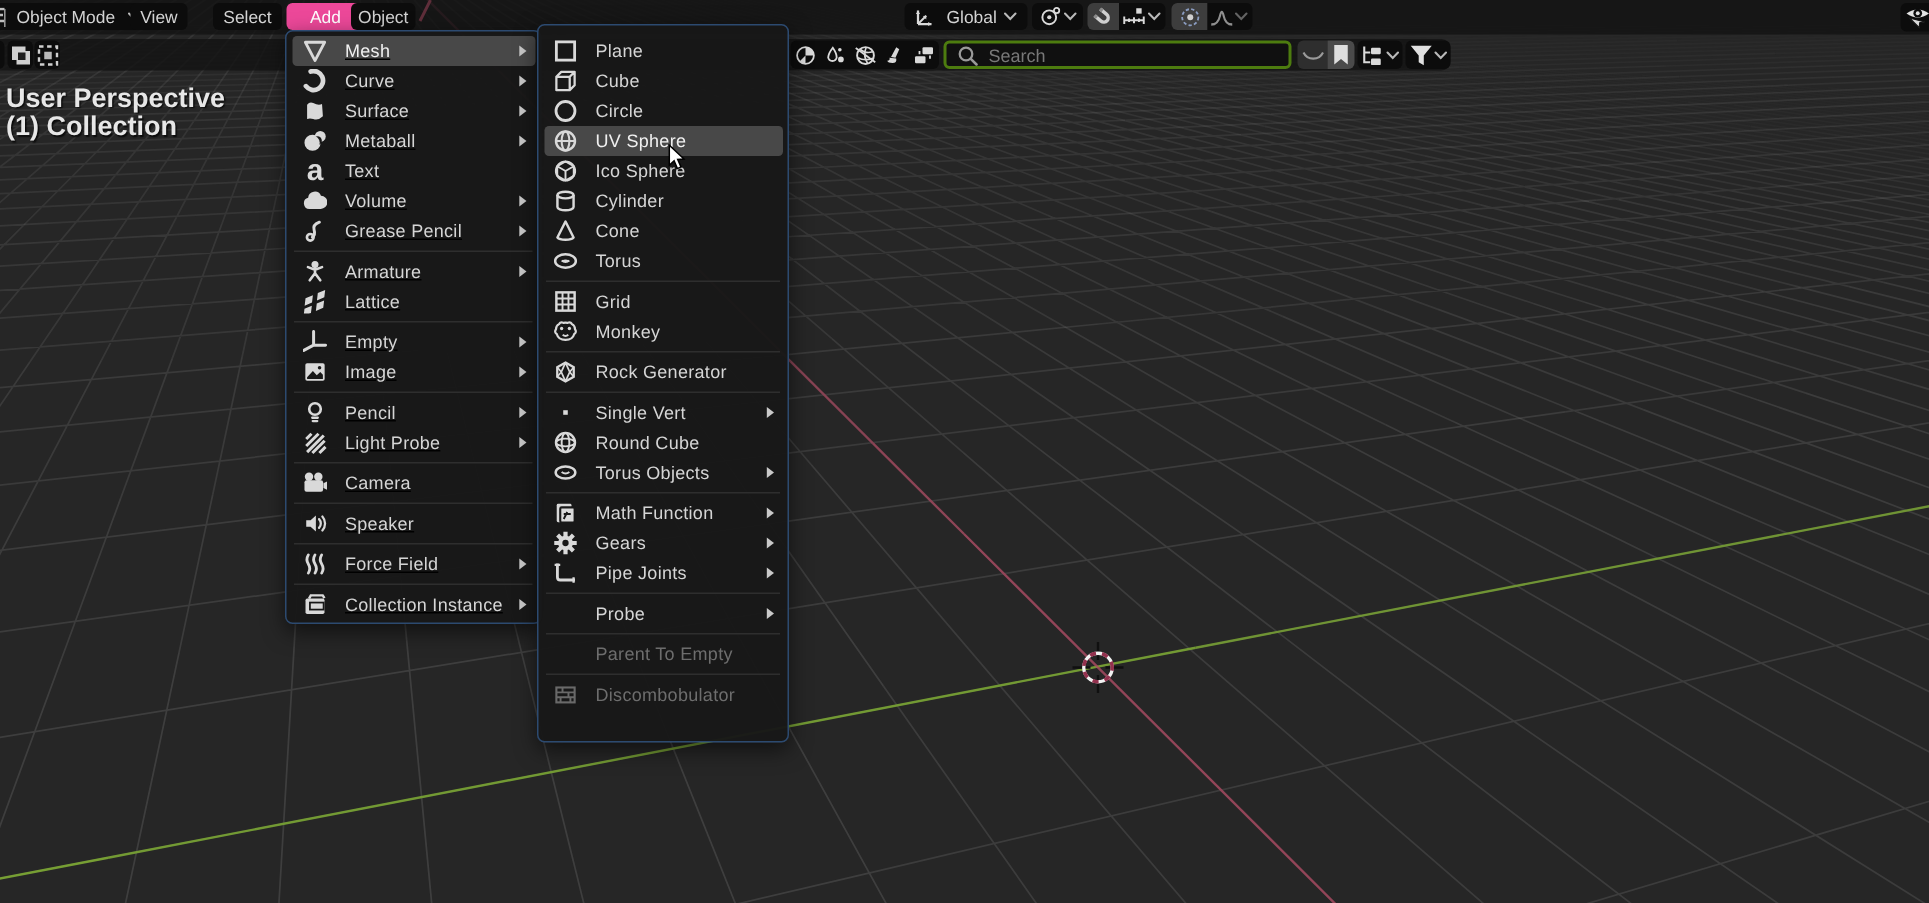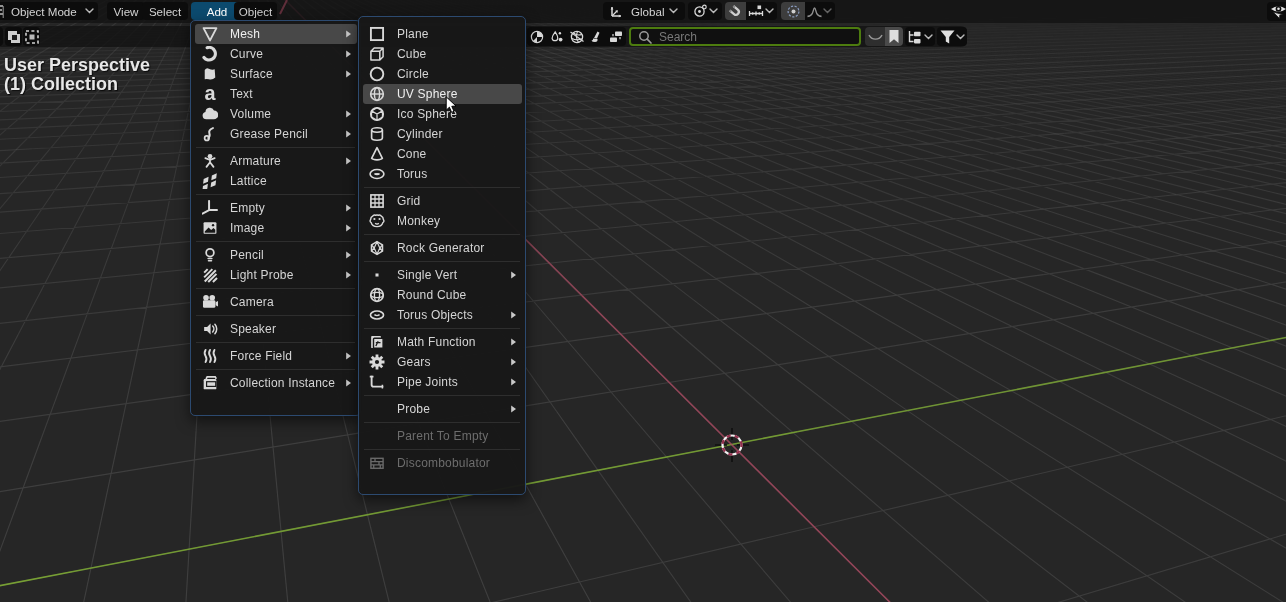--- a/index.html
+++ b/index.html
@@ -6,21 +6,21 @@
 #vp { position:absolute; inset:0; }
 .hdr { position:absolute; left:0; top:0; width:1286px; height:23px; background:rgba(19,19,19,0.80); }
 .btn { position:absolute; top:2px; height:18px; background:#0c0c0c; border-radius:4px;
         display:flex; align-items:center; justify-content:center; color:#d3d3d3; font-size:11.6px; }
 .row2 { position:absolute; left:0; top:26px; width:967px; height:21px; background:rgba(19,19,19,0.80); border-radius:0 6px 6px 0; }
 .r2b { position:absolute; top:27px; height:19px; background:#0c0c0c; border-radius:4px; display:flex; align-items:center; }
 .vptxt { position:absolute; left:4px; top:56px; color:#e7e7e7; font-size:18px; font-weight:bold;
           text-shadow:1px 1px 1px rgba(0,0,0,0.75); line-height:19px; }
 .menu { position:absolute; background:rgba(24,24,24,0.97); border:1px solid #2c4a70; border-radius:5px;
          box-shadow:0 5px 14px rgba(0,0,0,0.55); padding-top:3px; }
-#menu1 { left:190px; top:20px; width:171px; height:396px; }
+#menu1 { left:190px; top:20px; width:171px; height:396px;text-decoration:underline; }
 #menu2 { left:358px; top:16px; width:168px; height:479px; padding-top:7px; }
 .mi { height:20px; display:flex; align-items:center; padding:0 8px 0 11px; color:#d5d5d5; font-size:12px; }
 .mi .ic { width:16px; height:16px; margin-right:6px; flex:none; }
 .mi .lb { margin-left:6px; white-space:nowrap; letter-spacing:0.2px; }
 #menu2 .mi { padding-left:10px; }
 .mi.hl { background:#484848; border-radius:3px; margin:0 3.5px; color:#f0f0f0; }
 #menu1 .mi.hl { padding:0 4.5px 0 7.5px; }
 #menu2 .mi.hl { padding:0 4.5px 0 6.5px; }
 .mi.dis { color:#6d6d6d; }
 .mi.dis svg { opacity:0.42; }
@@ -68,23 +68,23 @@
     <span class="cap" style="margin-left:8px">
       <svg width="9" height="6" viewBox="0 0 9 6">
         <path d="M1 1 L4.5 4.6 L8 1" fill="none" stroke="#b9b9b9" stroke-width="1.4" stroke-linecap="round"></path>
       </svg>
     </span>
   </div>
 <svg width="4" height="13" viewBox="0 0 4 13" style="position:absolute;left:0;top:5px">
     <path d="M0 1 h3 M0 5 h2 M0 9 h3" stroke="#bdbdbd" stroke-width="1.6"></path>
     <path d="M3.2 1 v12" stroke="#9a9a9a" stroke-width="1"></path>
   </svg>
-<div class="btn" style="left:107px;width:38px">View</div>
+<div class="btn" style="left:87px;width:38px">View</div>
 <div class="btn" style="left:142px;width:46px">Select</div>
-<div class="btn" style="left:191px;width:52px;background:#0c4a6e;color:#fff">Add</div>
+<div class="btn" style="left:191px;width:52px;background:#ec4899;color:#fff">Add</div>
 <div class="btn" style="left:234px;width:43px">Object</div>
 <div class="btn" style="left:603px;width:82px;justify-content:flex-start;padding:0 6px">
     <svg width="15" height="15" viewBox="0 0 15 15">
       <path d="M3 12 L3 3 M3 12 L12 12" stroke="#d9d9d9" stroke-width="1.5" fill="none"></path>
       <path d="M3 3 L1.6 5.4 L4.4 5.4 Z M12 12 L9.8 10.6 L9.8 13.4 Z" fill="#d9d9d9"></path>
       <path d="M3 12 L8.5 6.5" stroke="#d9d9d9" stroke-width="1.3"></path>
       <path d="M8.5 6.5 L8.5 9 L6.2 6.7 Z" fill="#d9d9d9"></path>
     </svg>
     <span style="margin-left:7px">Global</span>
     <span class="cap">
@@ -263,20 +263,34 @@
           </g>
         </svg></span>
       <span class="lb">Surface</span>
       <svg width="7" height="10" viewBox="0 0 7 10" style="margin-left:auto">
         <path d="M1.2 1.4 L6 5 L1.2 8.6 Z" fill="#c9c9c9"></path>
       </svg>
     </div>
     <div class="mi">
       <span class="ic"><svg width="16" height="16" viewBox="0 0 16 16" style="">
           <g transform="translate(8 8) scale(1.17) translate(-8 -8)">
+            <circle cx="6.6" cy="9" r="4.6" fill="#d9d9d9"></circle>
+            <circle cx="11" cy="5.4" r="3.1" fill="#d9d9d9"></circle>
+            <circle cx="9.4" cy="7.8" r="2.5" fill="#181818"></circle>
+            <circle cx="6.6" cy="9" r="4.1" fill="#d9d9d9"></circle>
+          </g>
+        </svg></span>
+      <span class="lb">Metaball</span>
+      <svg width="7" height="10" viewBox="0 0 7 10" style="margin-left:auto">
+        <path d="M1.2 1.4 L6 5 L1.2 8.6 Z" fill="#c9c9c9"></path>
+      </svg>
+    </div>
+    <div class="mi">
+      <span class="ic"><svg width="16" height="16" viewBox="0 0 16 16" style="">
+          <g transform="translate(8 8) scale(1.17) translate(-8 -8)">
             <text x="8" y="13" font-family="Liberation Sans" font-size="17" font-weight="bold" fill="#d9d9d9" text-anchor="middle">a</text>
           </g>
         </svg></span>
       <span class="lb">Text</span>
     </div>
     <div class="mi">
       <span class="ic"><svg width="16" height="16" viewBox="0 0 16 16" style="">
           <g transform="translate(8 8) scale(1.17) translate(-8 -8)">
             <path d="M4.8 12.5 A3.2 3.2 0 0 1 4.1 6.2 A3.8 3.8 0 0 1 11.4 5 A3.4 3.4 0 0 1 11.2 12.5 Z" fill="#d9d9d9"></path>
           </g>

